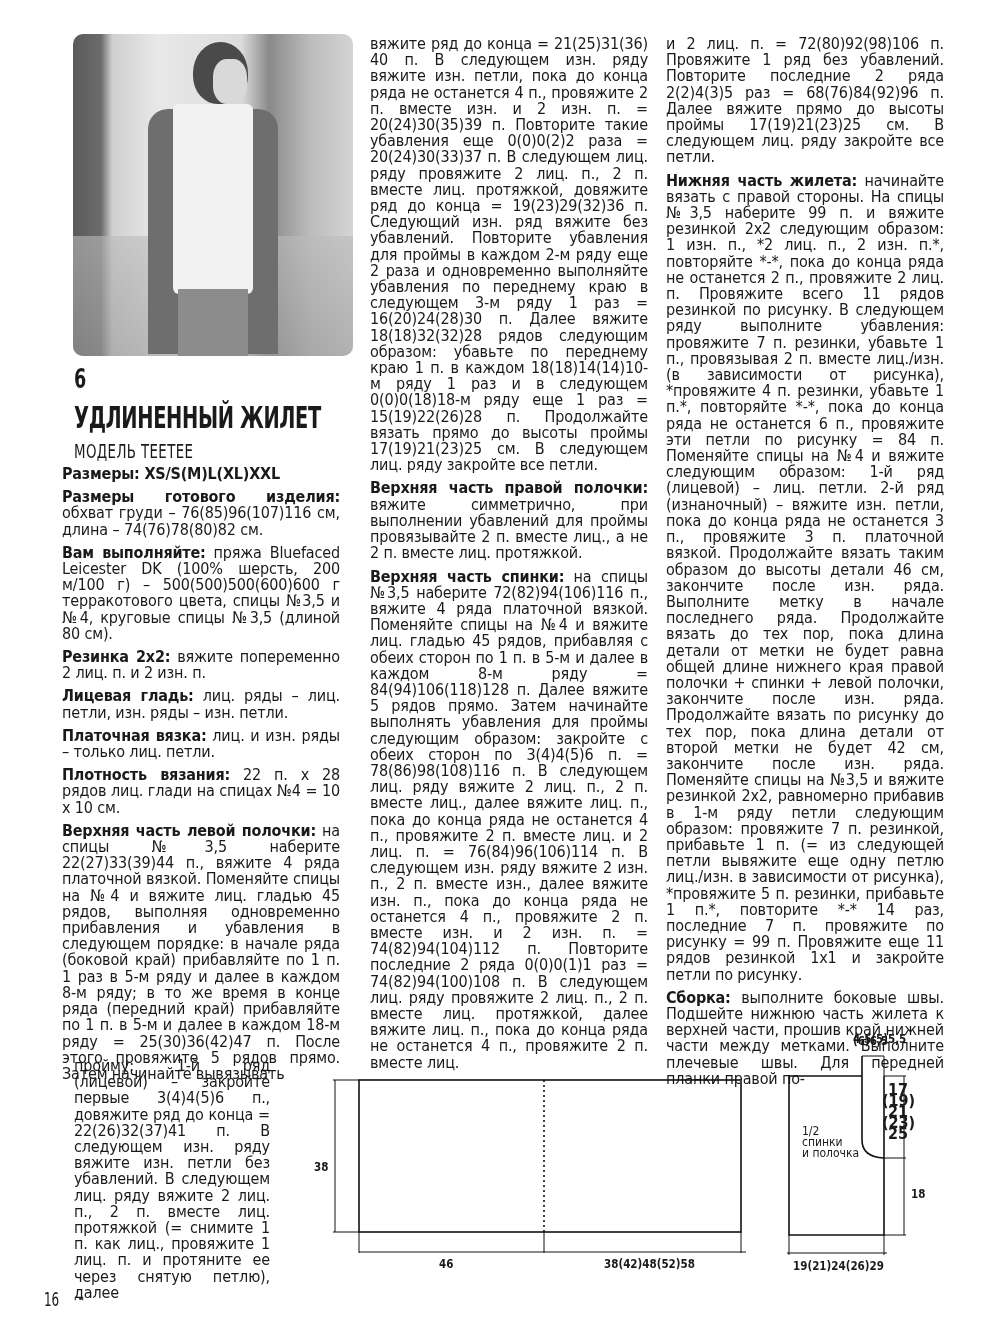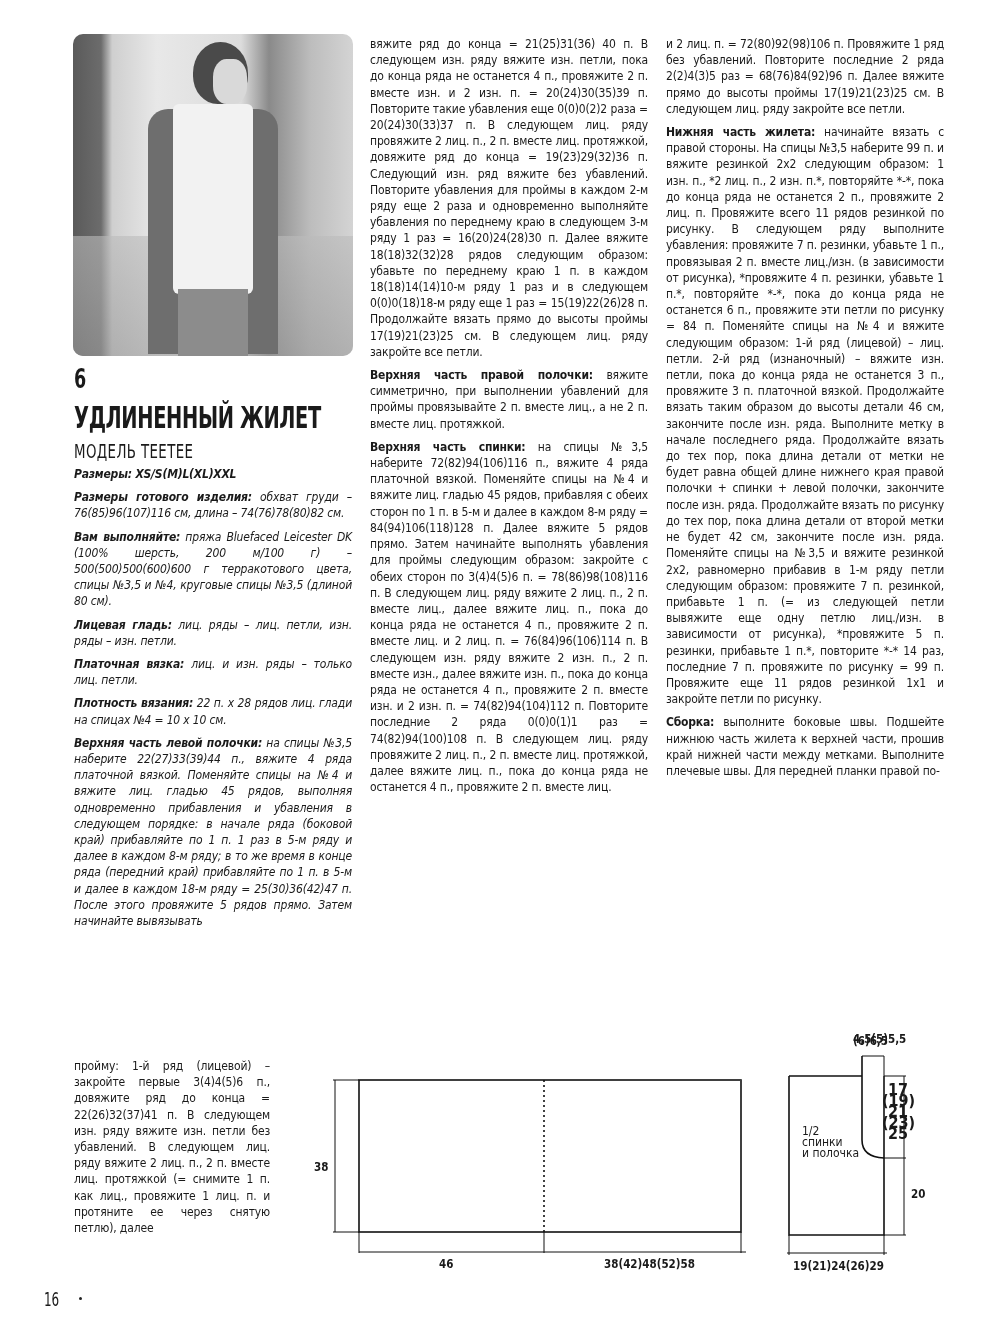--- a/index.html
+++ b/index.html
@@ -1,19 +1,19 @@
 <!DOCTYPE html>
 <html><head>
 <meta charset="utf-8">
 <style>
   html, body { margin: 0; padding: 0; background: #ffffff; }
   body { width: 999px; height: 1343px; position: relative; overflow: hidden;
          font-family: "DejaVu Sans Condensed", "DejaVu Sans", "Liberation Sans", sans-serif; color: #1a1a1a; }
   .page { position: absolute; left: 0; top: 0; width: 999px; height: 1343px; }
-  .col { position: absolute; font-size: 12px; line-height: 16.2px; text-align: justify; letter-spacing: -0.15px; }
+  .col { position: absolute; font-size: 16px; line-height: 16.2px; text-align: justify; letter-spacing: -0.15px; }
   .col p { margin: 0 0 7px 0; }
   .col b { font-weight: bold; letter-spacing: -0.2px; }
   .photo { position: absolute; left: 73px; top: 34px; width: 280px; height: 322px; border-radius: 10px; overflow: hidden;
            background: linear-gradient(90deg, #5a5a5a 0%, #6c6c6c 10%, #cfcfcf 14%, #e8e8e8 30%, #dcdcdc 60%, #8a8a8a 70%, #bdbdbd 85%, #d4d4d4 100%); }
   .photo .ground { position: absolute; left: 0; right: 0; bottom: 0; height: 120px; background: linear-gradient(180deg, #bbb, #9a9a9a); opacity: 0.6; }
   .photo .vest { position: absolute; left: 75px; top: 75px; width: 130px; height: 245px; background: #6e6e6e; border-radius: 20px 20px 0 0; }
   .photo .shirt { position: absolute; left: 100px; top: 70px; width: 80px; height: 190px; background: #f2f2f2; border-radius: 6px; }
   .photo .head { position: absolute; left: 120px; top: 8px; width: 55px; height: 62px; background: #4a4a4a; border-radius: 50% 50% 45% 45%; }
   .photo .face { position: absolute; left: 140px; top: 25px; width: 34px; height: 45px; background: #d9d9d9; border-radius: 40%; }
   .photo .legs { position: absolute; left: 105px; top: 255px; width: 70px; height: 70px; background: #8c8c8c; }
@@ -36,24 +36,25 @@
     <div class="shirt"></div>
     <div class="legs"></div>
     <div class="head"></div>
     <div class="face"></div>
   </div>
 
   <div class="num">6</div>
   <div class="title">УДЛИНЕННЫЙ ЖИЛЕТ</div>
   <div class="model">МОДЕЛЬ TEETEE</div>
 
-  <div class="col" style="left:74px; top:466px; width:278px;font-style:italic;">
+  <div class="col" style="left:62px; top:466px; width:278px;">
     <p><b>Размеры: XS/S(M)L(XL)XXL</b></p>
     <p><b>Размеры готового изделия:</b><span> обхват груди – 76(85)96(107)116 см, длина – 74(76)78(80)82 см.</span></p>
     <p><b>Вам выполняйте:</b><span> пряжа Bluefaced Leicester DK (100% шерсть, 200 м/100 г) – 500(500)500(600)600 г терракотового цвета, спицы №3,5 и №4, круговые спицы №3,5 (длиной 80 см).</span></p>
+    <p><b>Резинка 2x2:</b><span> вяжите попеременно 2 лиц. п. и 2 изн. п.</span></p>
     <p><b>Лицевая гладь:</b><span> лиц. ряды – лиц. петли, изн. ряды – изн. петли.</span></p>
     <p><b>Платочная вязка:</b><span> лиц. и изн. ряды – только лиц. петли.</span></p>
     <p><b>Плотность вязания:</b><span> 22 п. х 28 рядов лиц. глади на спицах №4 = 10 х 10 см.</span></p>
     <p><b>Верхняя часть левой полочки:</b><span> на спицы №3,5 наберите 22(27)33(39)44 п., вяжите 4 ряда платочной вязкой. Поменяйте спицы на №4 и вяжите лиц. гладью 45 рядов, выполняя одновременно прибавления и убавления в следующем порядке: в начале ряда (боковой край) прибавляйте по 1 п. 1 раз в 5-м ряду и далее в каждом 8-м ряду; в то же время в конце ряда (передний край) прибавляйте по 1 п. в 5-м и далее в каждом 18-м ряду = 25(30)36(42)47 п. После этого провяжите 5 рядов прямо. Затем начинайте вывязывать</span></p>
   </div>
   <div class="col" style="left:74px; top:1058px; width:196px;">
     <p>пройму: 1-й ряд (лицевой) – закройте первые 3(4)4(5)6 п., довяжите ряд до конца = 22(26)32(37)41 п. В следующем изн. ряду вяжите изн. петли без убавлений. В следующем лиц. ряду вяжите 2 лиц. п., 2 п. вместе лиц. протяжкой (= снимите 1 п. как лиц., провяжите 1 лиц. п. и протяните ее через снятую петлю), далее</p>
   </div>
 
   <div class="col" style="left:370px; top:36px; width:278px;">
@@ -105,21 +106,21 @@
 
   <div class="dia-label" style="left:853px; top:1022px;margin-top:11px;">4,5(5)5,5</div>
   <div class="dia-label" style="left:853px; top:1035px;">(6)6,5</div>
   <div class="dia-label" style="left:882px; top:1084px; font-size:16px; line-height:11px; text-align:right; width:26px;">
     <div>17</div>
     <div>(19)</div>
     <div>21</div>
     <div>(23)</div>
     <div>25</div>
   </div>
-  <div class="dia-label" style="left:911px; top:1188px;">20</div>
+  <div class="dia-label" style="left:911px; top:1188px;">18</div>
   <div class="dia-label" style="left:793px; top:1260px;">19(21)24(26)29</div>
   <div class="dia-label" style="left:802px; top:1126px; font-weight:normal; font-size:12px; line-height:11px;">
     <div>1/2</div>
     <div>спинки</div>
     <div>и полочка</div>
   </div>
 
   <div class="pagenum">16</div>
   <div class="dot"></div>
 </div>

